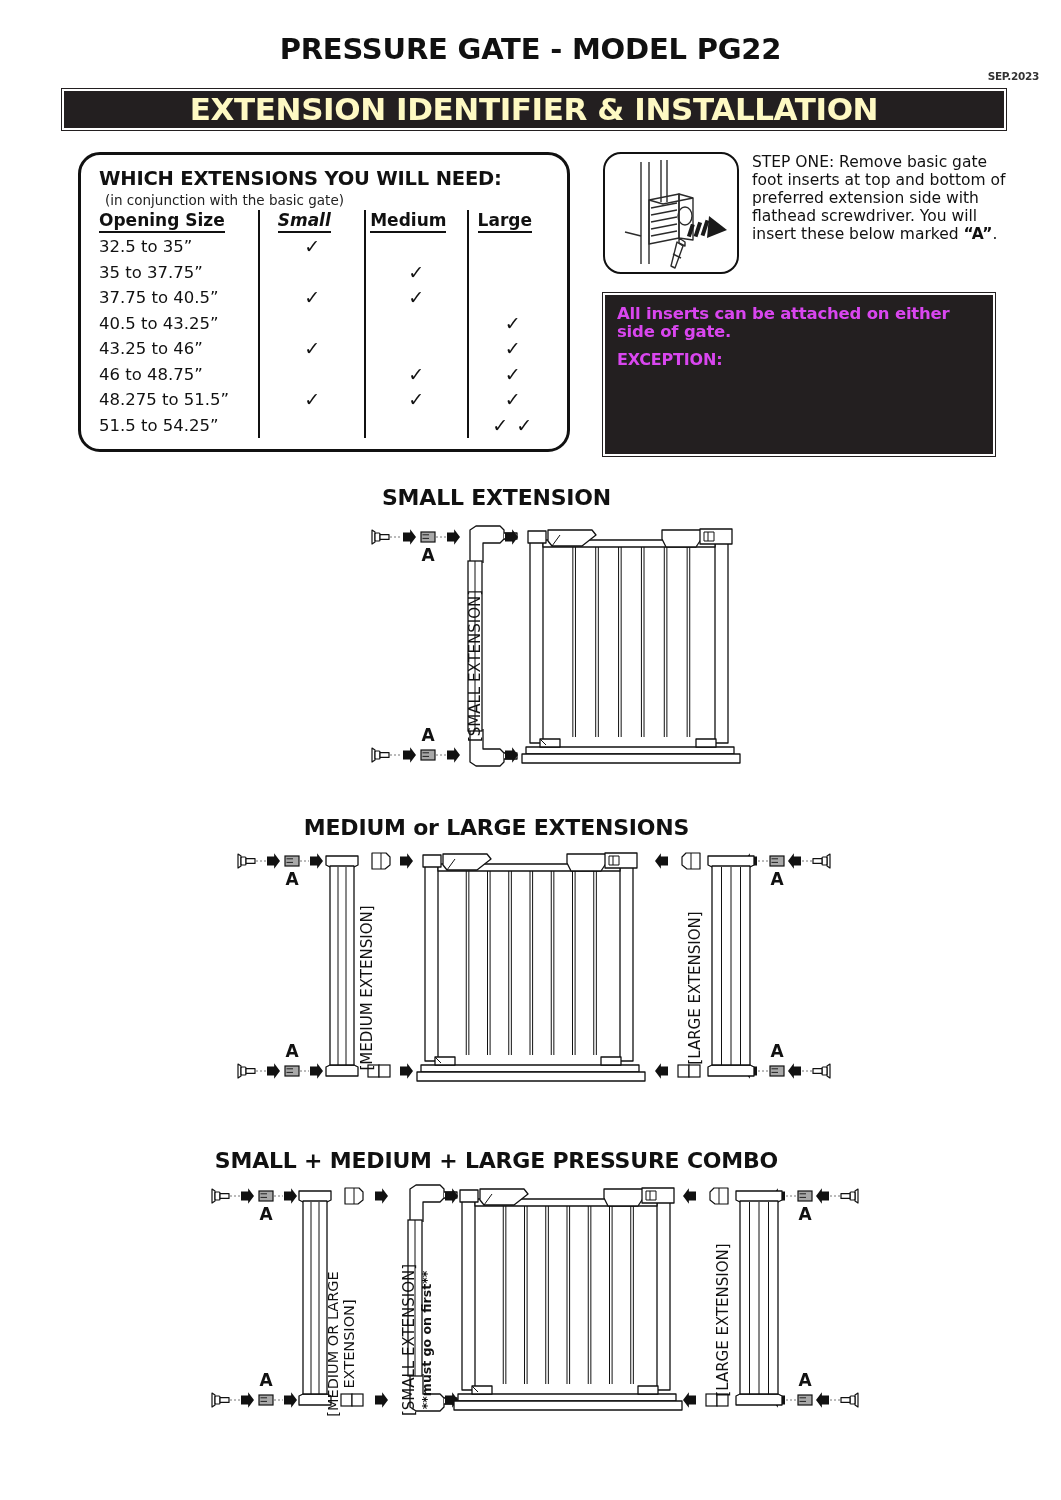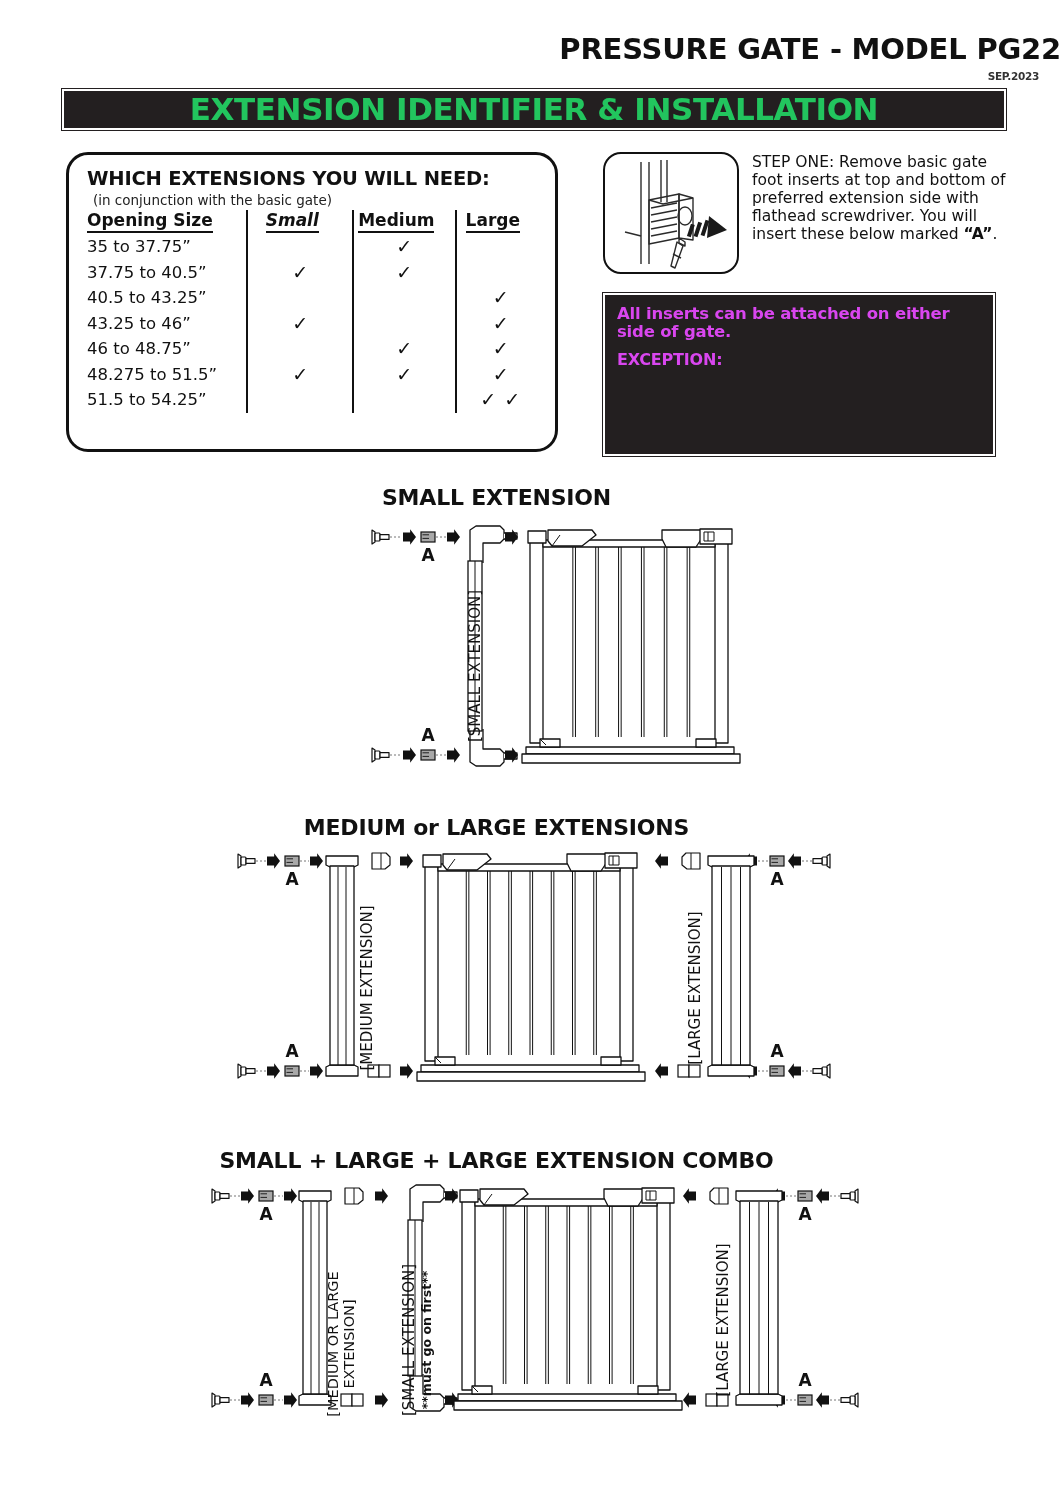--- a/index.html
+++ b/index.html
@@ -11,21 +11,21 @@
     font-family: "DejaVu Sans", "Liberation Sans", sans-serif;
     color: #111111;
     position: relative;
     overflow: hidden;
   }
 
   
   .doc-title {
     position: absolute;
     top: 32px; left: 0; width: 1061px;
-    text-align: right;
+    text-align: center;
     font-size: 29px;
     font-weight: bold;
     letter-spacing: -0.2px;
     color: #111;
   }
   .rev-date {
     position: absolute;
     top: 70px; right: 22px;
     font-size: 10.5px;
     font-weight: bold;
@@ -35,32 +35,32 @@
   .black-band {
     position: absolute;
     top: 89px; left: 62px;
     width: 944px; height: 41px;
     background: #231f20;
     border: 2px solid #ffffff;
     box-shadow: 0 0 0 1px #231f20;
     display: flex; align-items: center; justify-content: center;
   }
   .black-band span {
-    color: #22c55e;
+    color: #fef9c3;
     font-size: 31px;
     font-weight: bold;
     letter-spacing: -0.4px;
     line-height: 1;
     text-align: center;
   }
 
   
   .table-card {
     position: absolute;
-    top: 152px; left: 66px;
+    top: 152px; left: 78px;
     width: 492px; height: 300px;
     border: 3px solid #111;
     border-radius: 22px;
     padding: 12px 14px 6px 18px;
     background: #fff;
   }
   .table-card h2 {
     margin: 0;
     font-size: 19.5px;
     font-weight: bold;
@@ -179,20 +179,26 @@
   <table class="ext-table">
     <thead>
       <tr>
         <th class="w-open"><span class="ul">Opening Size</span></th>
         <th class="w-sm c col-sep"><span class="ul">Small</span></th>
         <th class="w-md c col-sep"><span class="ul">Medium</span></th>
         <th class="w-lg c col-sep"><span class="ul">Large</span></th>
       </tr>
     </thead>
     <tbody>
+        <tr>
+          <td class="w-open">32.5 to 35”</td>
+          <td class="w-sm c col-sep chk">✓</td>
+          <td class="w-md c col-sep chk"></td>
+          <td class="w-lg c col-sep chk"></td>
+        </tr>
         <tr>
           <td class="w-open">35 to 37.75”</td>
           <td class="w-sm c col-sep chk"></td>
           <td class="w-md c col-sep chk">✓</td>
           <td class="w-lg c col-sep chk"></td>
         </tr>
         <tr>
           <td class="w-open">37.75 to 40.5”</td>
           <td class="w-sm c col-sep chk">✓</td>
           <td class="w-md c col-sep chk">✓</td>
@@ -563,21 +569,21 @@
       </g>
       <g>
         <polygon points="668,223.5 660.85,223.5 660.85,220.35 655,228 660.85,235.65 660.85,232.5 668,232.5" fill="#111111"></polygon>
       </g>
       <g>
         <text x="0" y="0" text-anchor="middle" font-size="15" font-family="&quot;DejaVu Sans&quot;,&quot;Liberation Sans&quot;,sans-serif" font-weight="normal" fill="#111111" transform="translate(700,145) rotate(-90)">[LARGE EXTENSION]</text>
       </g>
     </svg>
   </div>
 
-<div class="sec-title" id="t-combo">SMALL + LARGE + LARGE EXTENSION COMBO</div>
+<div class="sec-title" id="t-combo">SMALL + MEDIUM + LARGE PRESSURE COMBO</div>
 <div class="diagram" id="d-combo">
     <svg width="1061" height="245" viewBox="0 0 1061 245">
       <g>
         <path d="M212,11 L215,13 L215,23 L212,25 Z" fill="#fff" stroke="#111111" stroke-width="1.2" stroke-linejoin="round"></path>
         <rect x="215" y="14" width="5" height="8" rx="1" fill="#fff" stroke="#111111" stroke-width="1.2" stroke-linejoin="round"></rect>
         <rect x="220" y="15.6" width="9" height="4.8" fill="#fff" stroke="#111111" stroke-width="1.2" stroke-linejoin="round"></rect>
       </g>
       <g>
         <line x1="230" y1="18" x2="240" y2="18" stroke="#777" stroke-width="1" stroke-dasharray="2 2"></line>
       </g>

